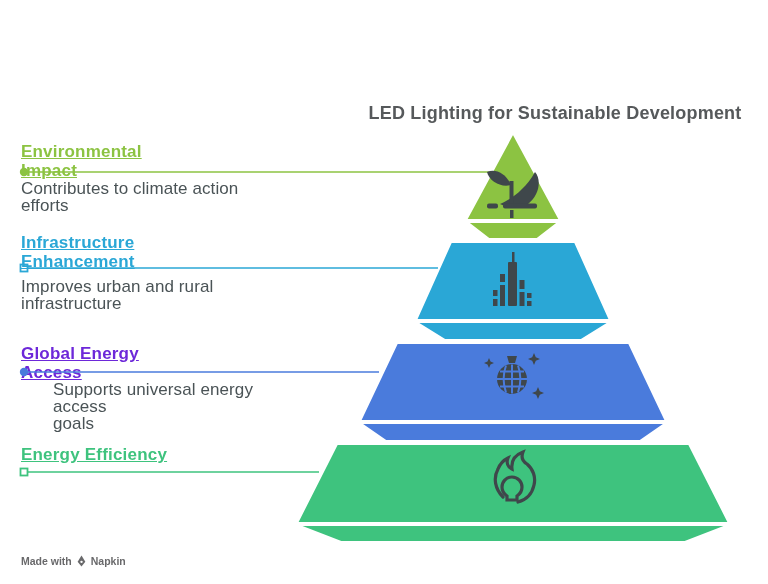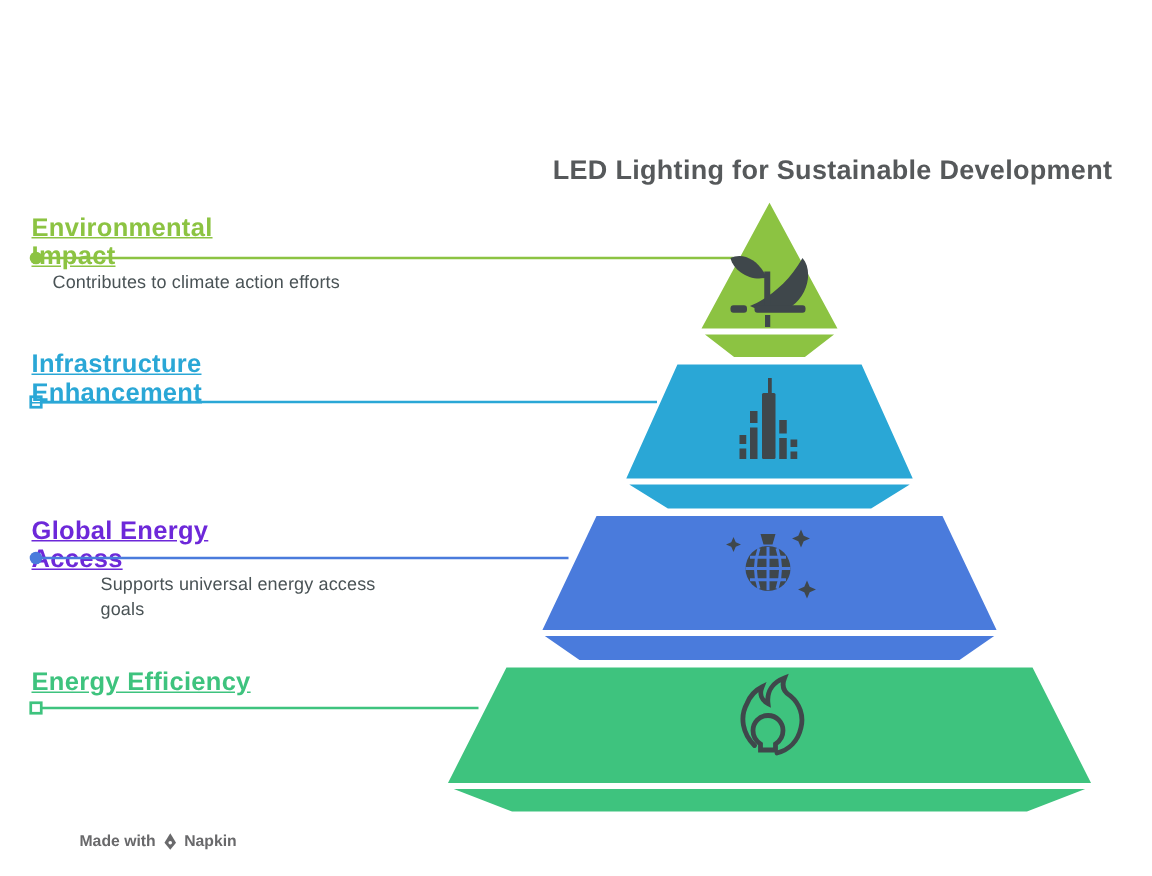--- a/index.html
+++ b/index.html
@@ -10,45 +10,47 @@
   .chart-title{
     position:absolute;top:103px;left:350px;width:410px;text-align:center;
     font-size:18px;font-weight:bold;letter-spacing:.2px;color:#56595B;
   }
   .pyr-svg{position:absolute;top:0;left:0;}
   .item-label{
     position:absolute;left:21px;width:175px;font-size:17px;font-weight:bold;
     line-height:19px;white-space:pre-line;letter-spacing:.2px;text-decoration:underline;
   }
   .item-desc{
-    position:absolute;left:35px;width:245px;font-size:12px;line-height:17px;
+    position:absolute;left:21px;width:245px;font-size:17px;line-height:17px;
     color:#4A5356;white-space:pre-line;letter-spacing:.1px;
   }
   .lbl-1{top:142px;}  .desc-1{top:180px;}
   .lbl-2{top:233px;}  .desc-2{top:278px;}
   .lbl-3{top:344px;}  .desc-3{top:381px;margin-left:32px;}
   .lbl-4{top:445px;}  .desc-4{top:481px;}
   .watermark{
     position:absolute;left:21px;top:555px;display:flex;align-items:center;gap:4px;
-    font-size:10.5px;font-weight:bold;color:#69696B;margin-left:32px;
+    font-size:10.5px;font-weight:bold;color:#69696B;
   }
   .watermark svg{display:block;}
 </style>
 </head>
 <body>
 
 <div class="canvas">
 
   <div class="chart-title">LED Lighting for Sustainable Development</div>
 
   <div class="item-label lbl-1" style="color: rgb(140, 195, 66);">Environmental Impact</div>
   <div class="item-desc desc-1">Contributes to climate action efforts</div>
 
   <div class="item-label lbl-2" style="color: rgb(42, 167, 214);">Infrastructure
 Enhancement</div>
+  <div class="item-desc desc-2">Improves urban and rural
+infrastructure</div>
 
   <div class="item-label lbl-3" style="color: #6d28d9;">Global Energy Access</div>
   <div class="item-desc desc-3">Supports universal energy access
 goals</div>
 
   <div class="item-label lbl-4" style="color: rgb(62, 195, 126);">Energy Efficiency</div>
 
   <svg class="pyr-svg" width="768" height="584" viewBox="0 0 768 584">
 
     <g>

